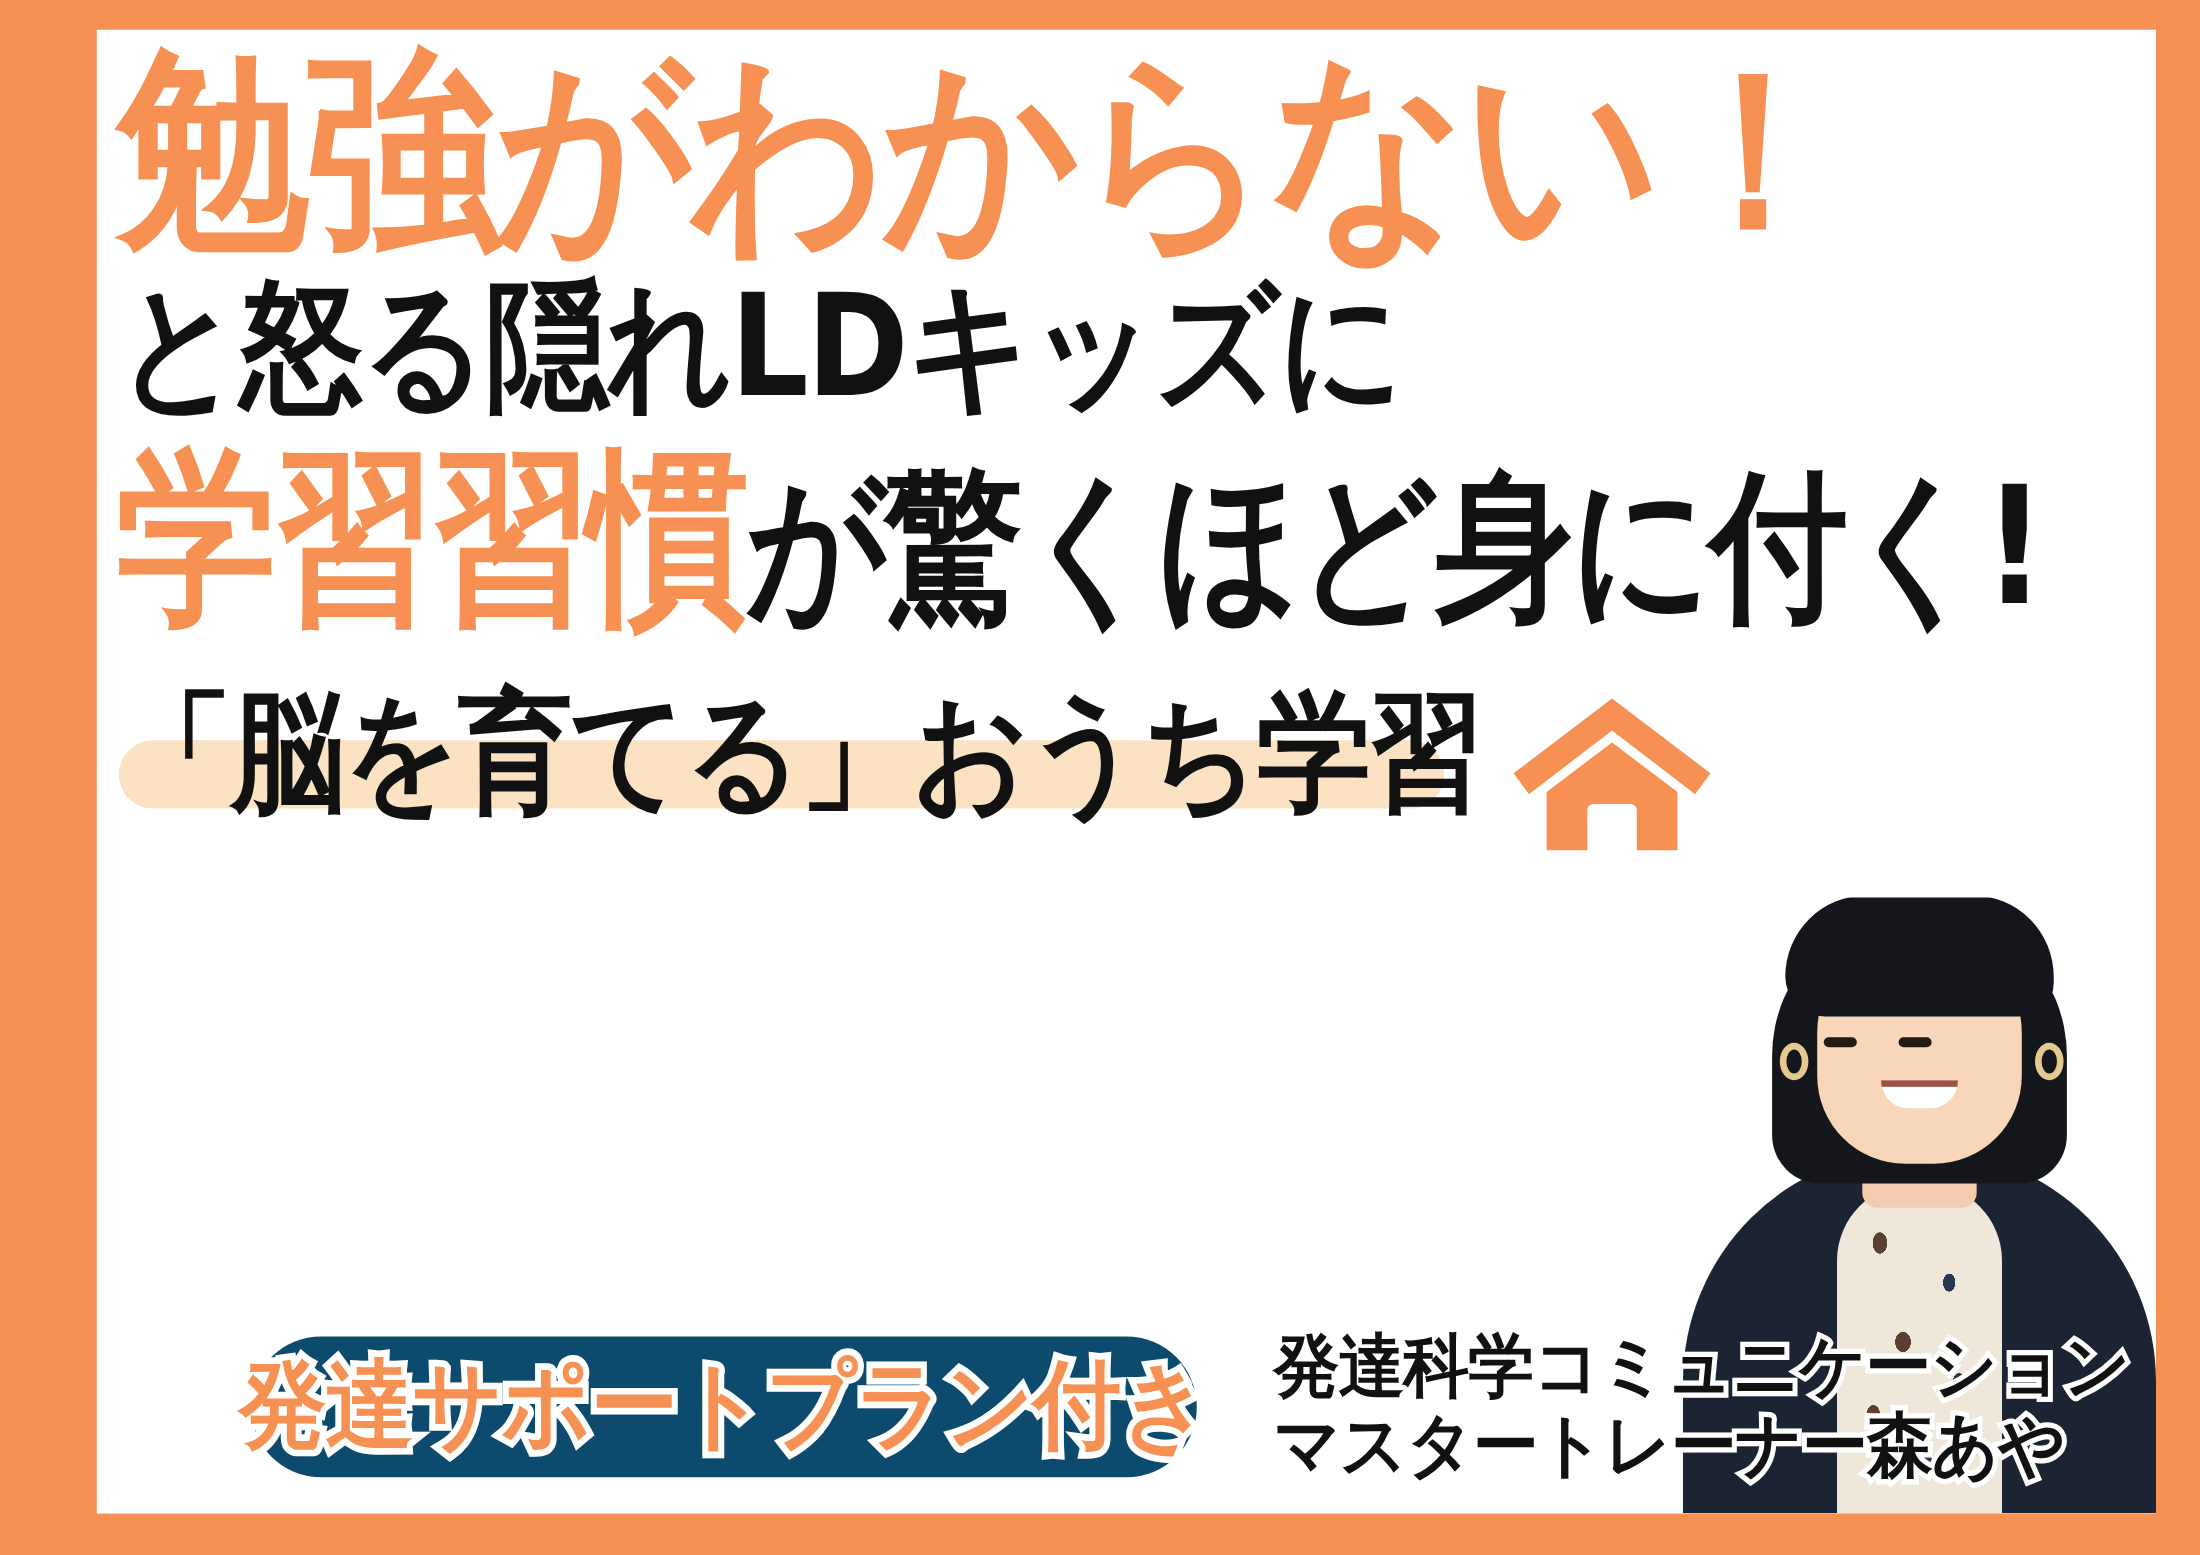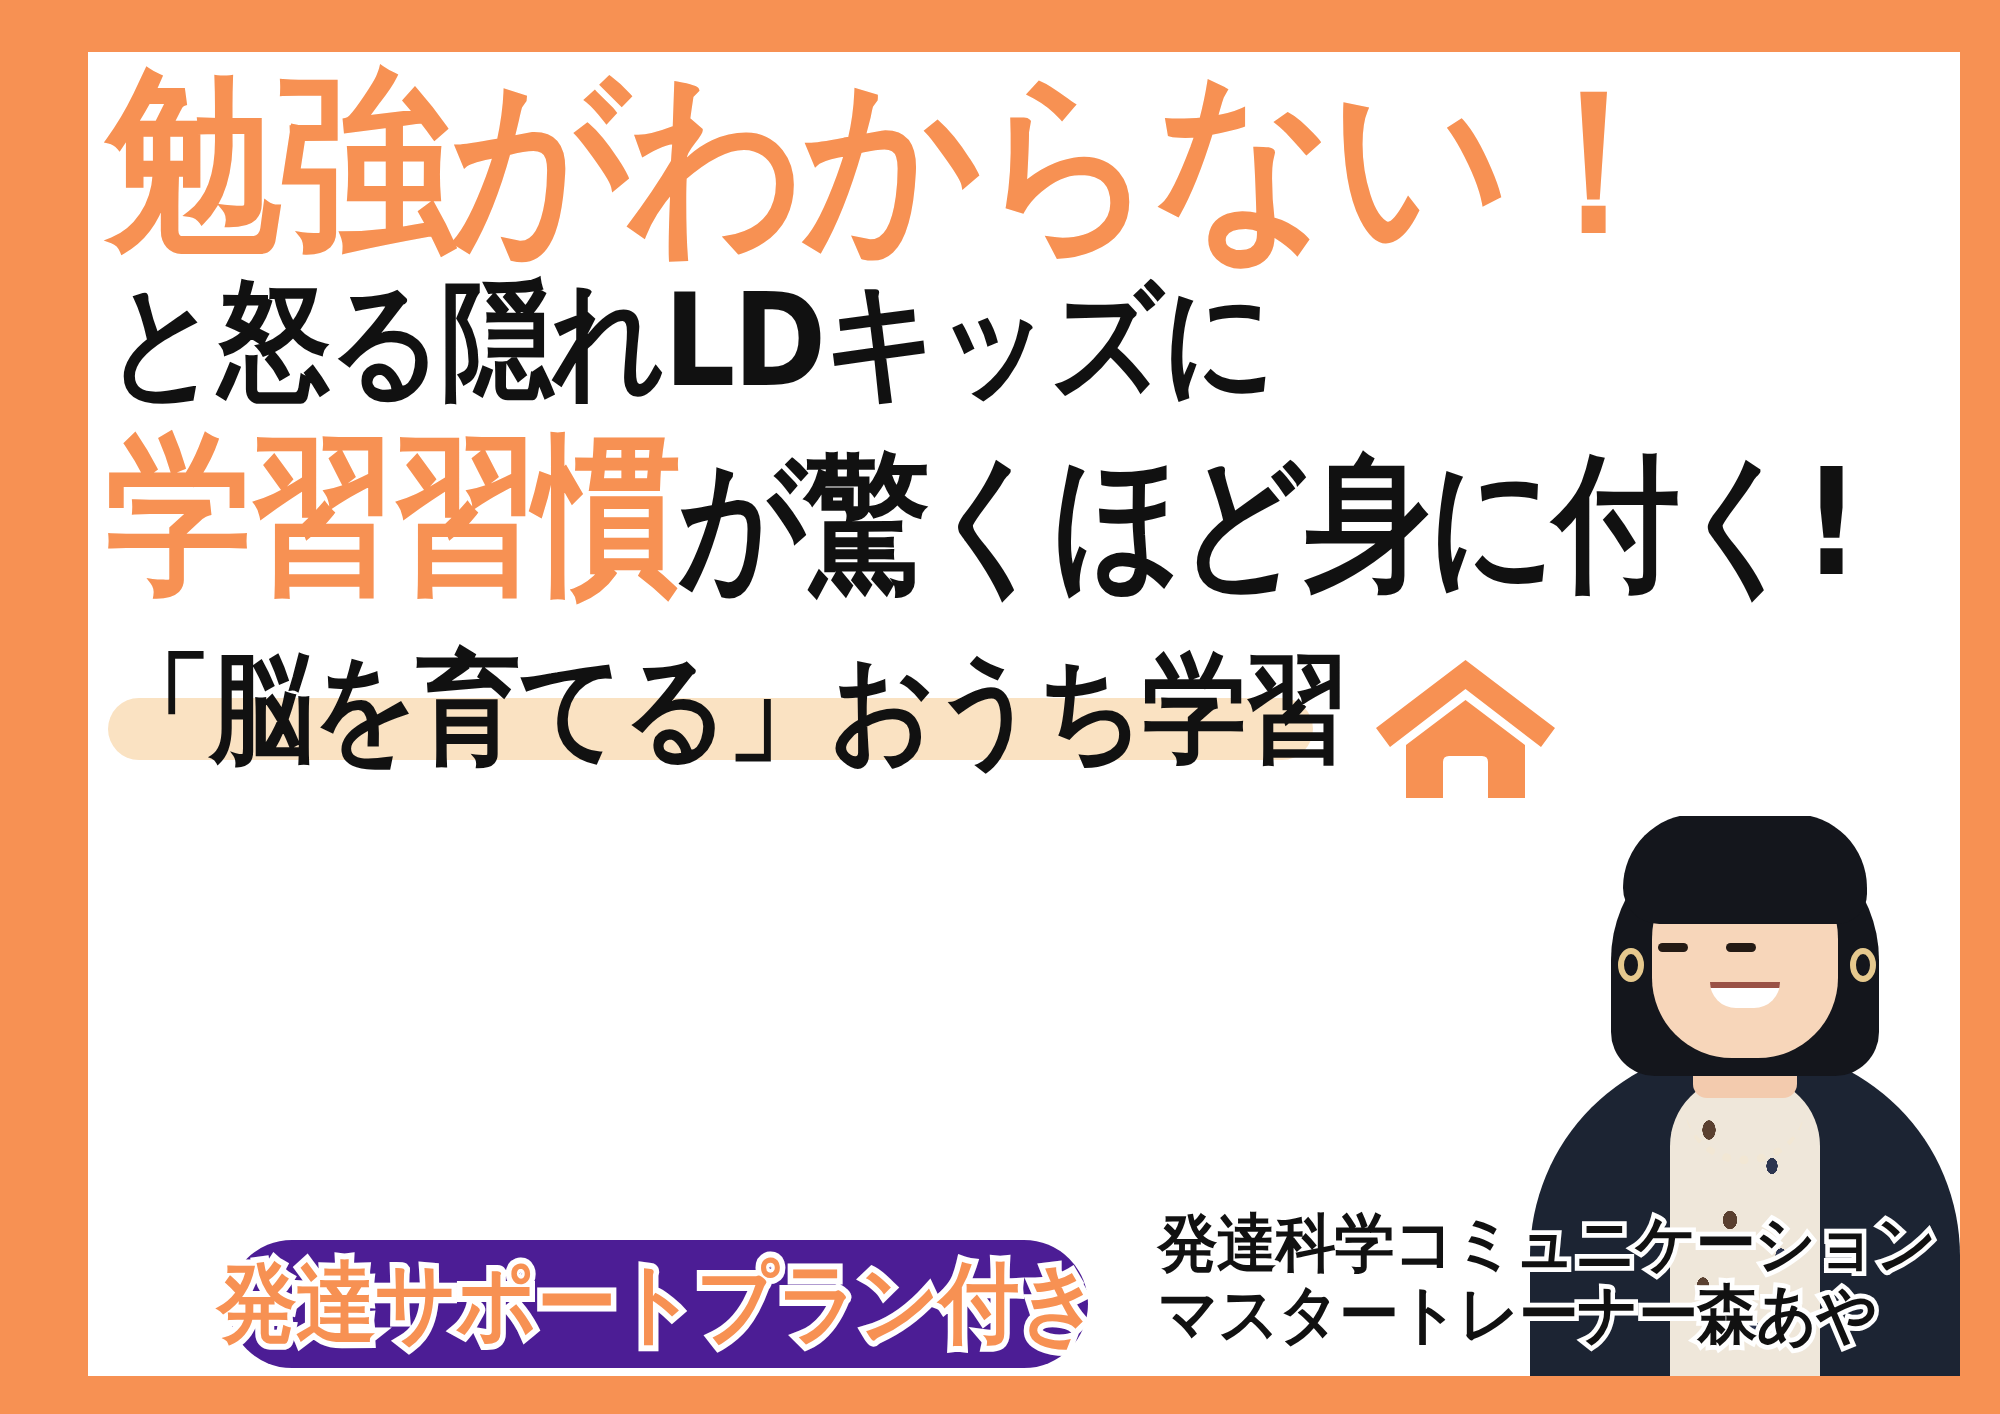--- a/index.html
+++ b/index.html
@@ -7,21 +7,21 @@
   body {
     font-family:"DejaVu Sans","Liberation Sans",sans-serif;
     background:#F79153;
     overflow:hidden;
   }
 
   .banner {
     position:relative;
     width:2000px; height:1414px;
     background:#F79153;
-    padding:52px 40px 38px 88px;
+    padding:27px 40px 38px 88px;
   }
   .canvas {
     position:relative;
     width:100%; height:100%;
     background:#FFFFFF;
     overflow:hidden;
   }
 
   
   .headline-wrap {
@@ -108,21 +108,21 @@
     left:1285px; top:600px;
     width:185px; height:150px;
     z-index:3;
   }
 
   
   .plan-pill {
     position:absolute;
     left:140px; top:1188px;
     width:860px; height:128px;
-    background:#4c1d95;
+    background:#0c4a6e;
     border-radius:64px;
     display:flex;
     align-items:center;
     justify-content:center;
   }
   .plan-pill-label {
     font-size:80px;
     font-weight:900;
     color:#F79153;
     letter-spacing:-1px;

